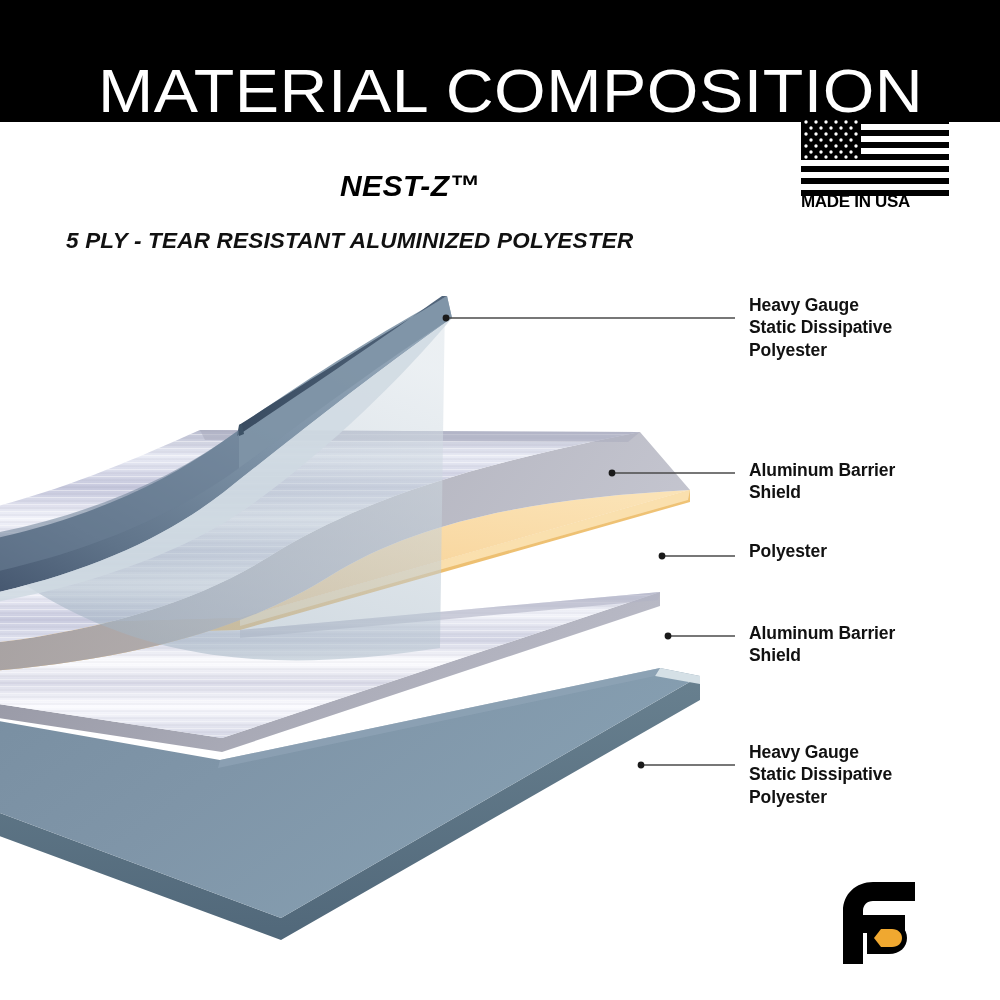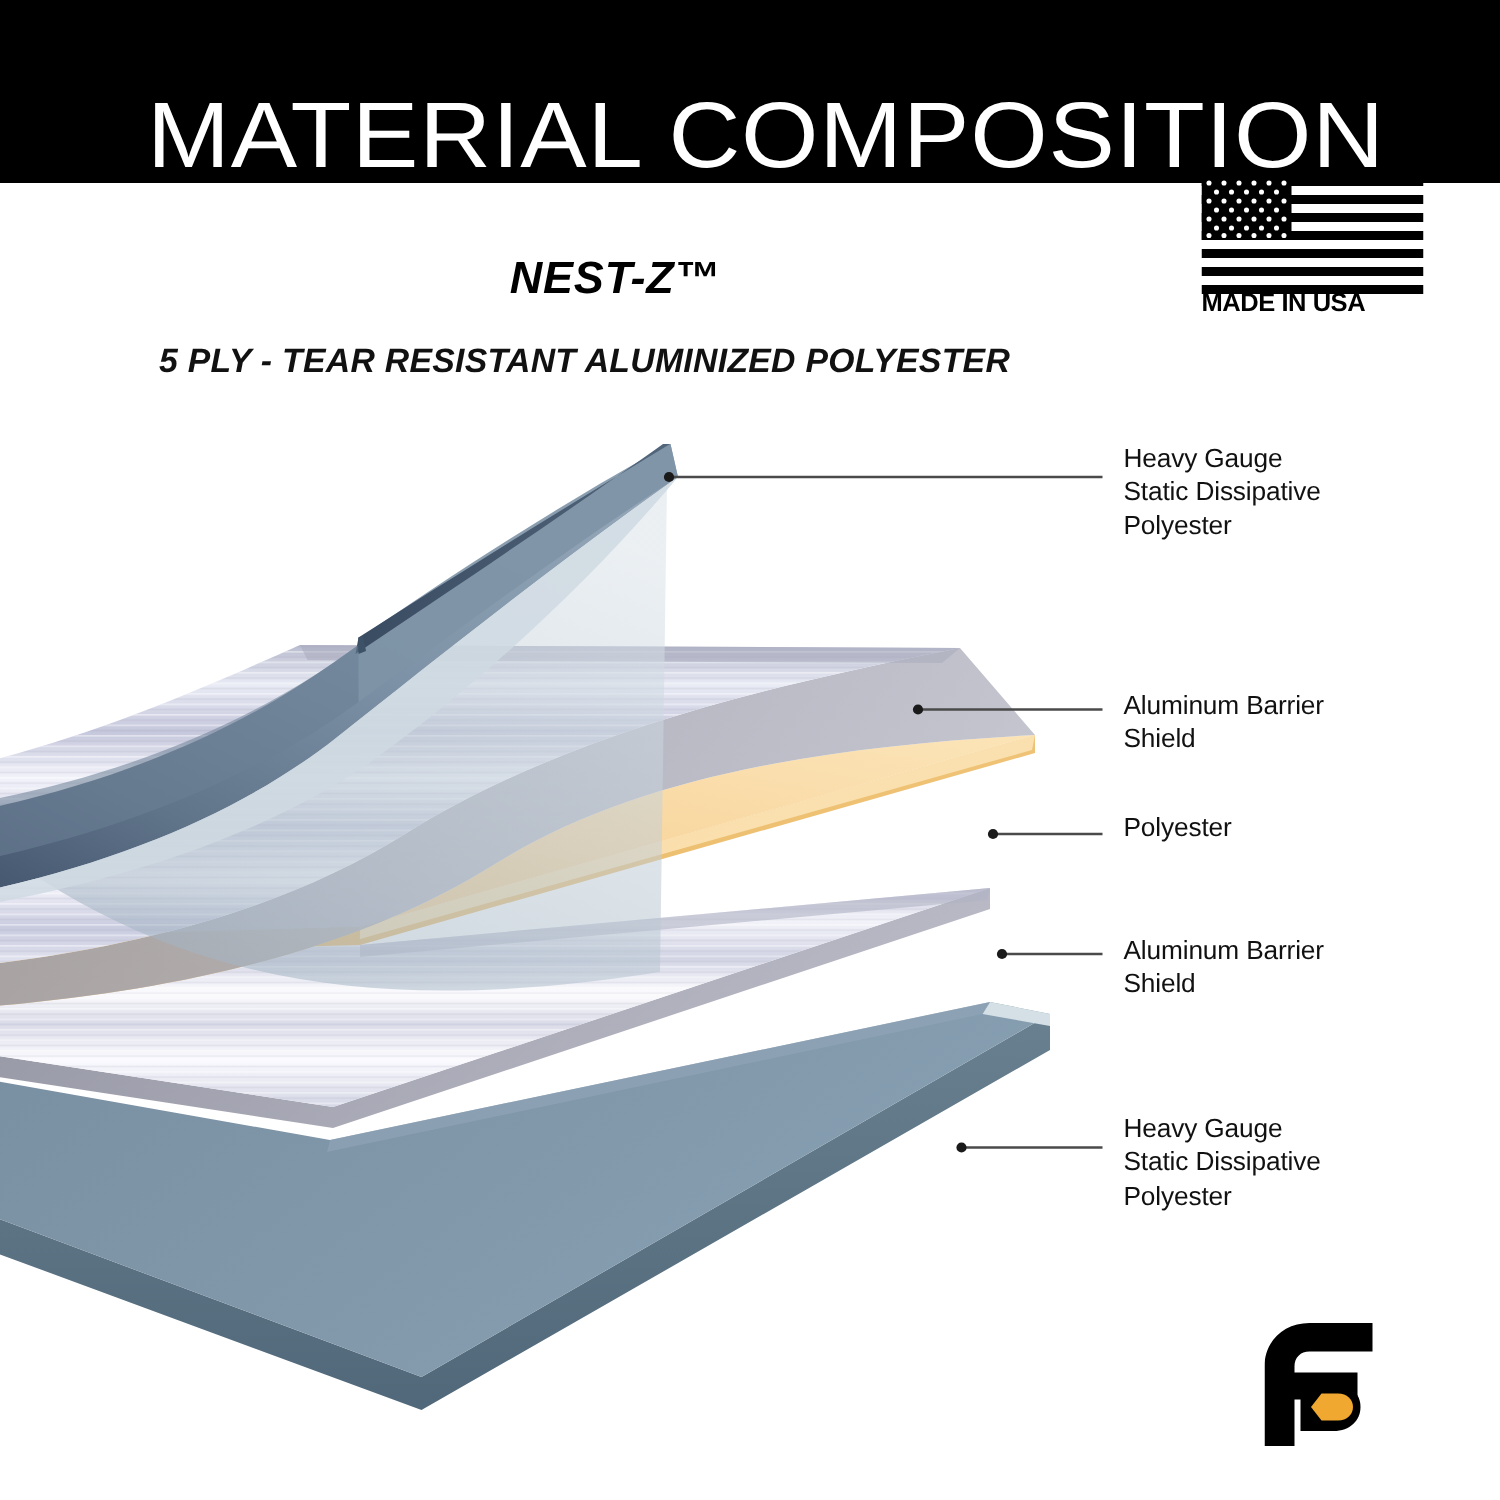--- a/index.html
+++ b/index.html
@@ -73,33 +73,32 @@
 
   
   .ply-line{
     position:absolute;left:66px;top:228px;
     font-size:22.5px;
     font-weight:bold;
     font-style:italic;
     color:#111;
     letter-spacing:0.2px;
     white-space:nowrap;
-    margin-left:40px;
   }
 
   
   .diagram{
     position:absolute;left:0;top:0;width:1000px;height:1000px;
   }
 
   
   .callout{
     position:absolute;
     font-size:17.5px;
-    font-weight:normal;
+    font-weight:bold;
     color:#111111;
     line-height:1.28;
     letter-spacing:-0.1px;
     white-space:pre-line;
   }
 
   
   .logo{
     position:absolute;left:843px;top:882px;width:86px;height:82px;
   }

